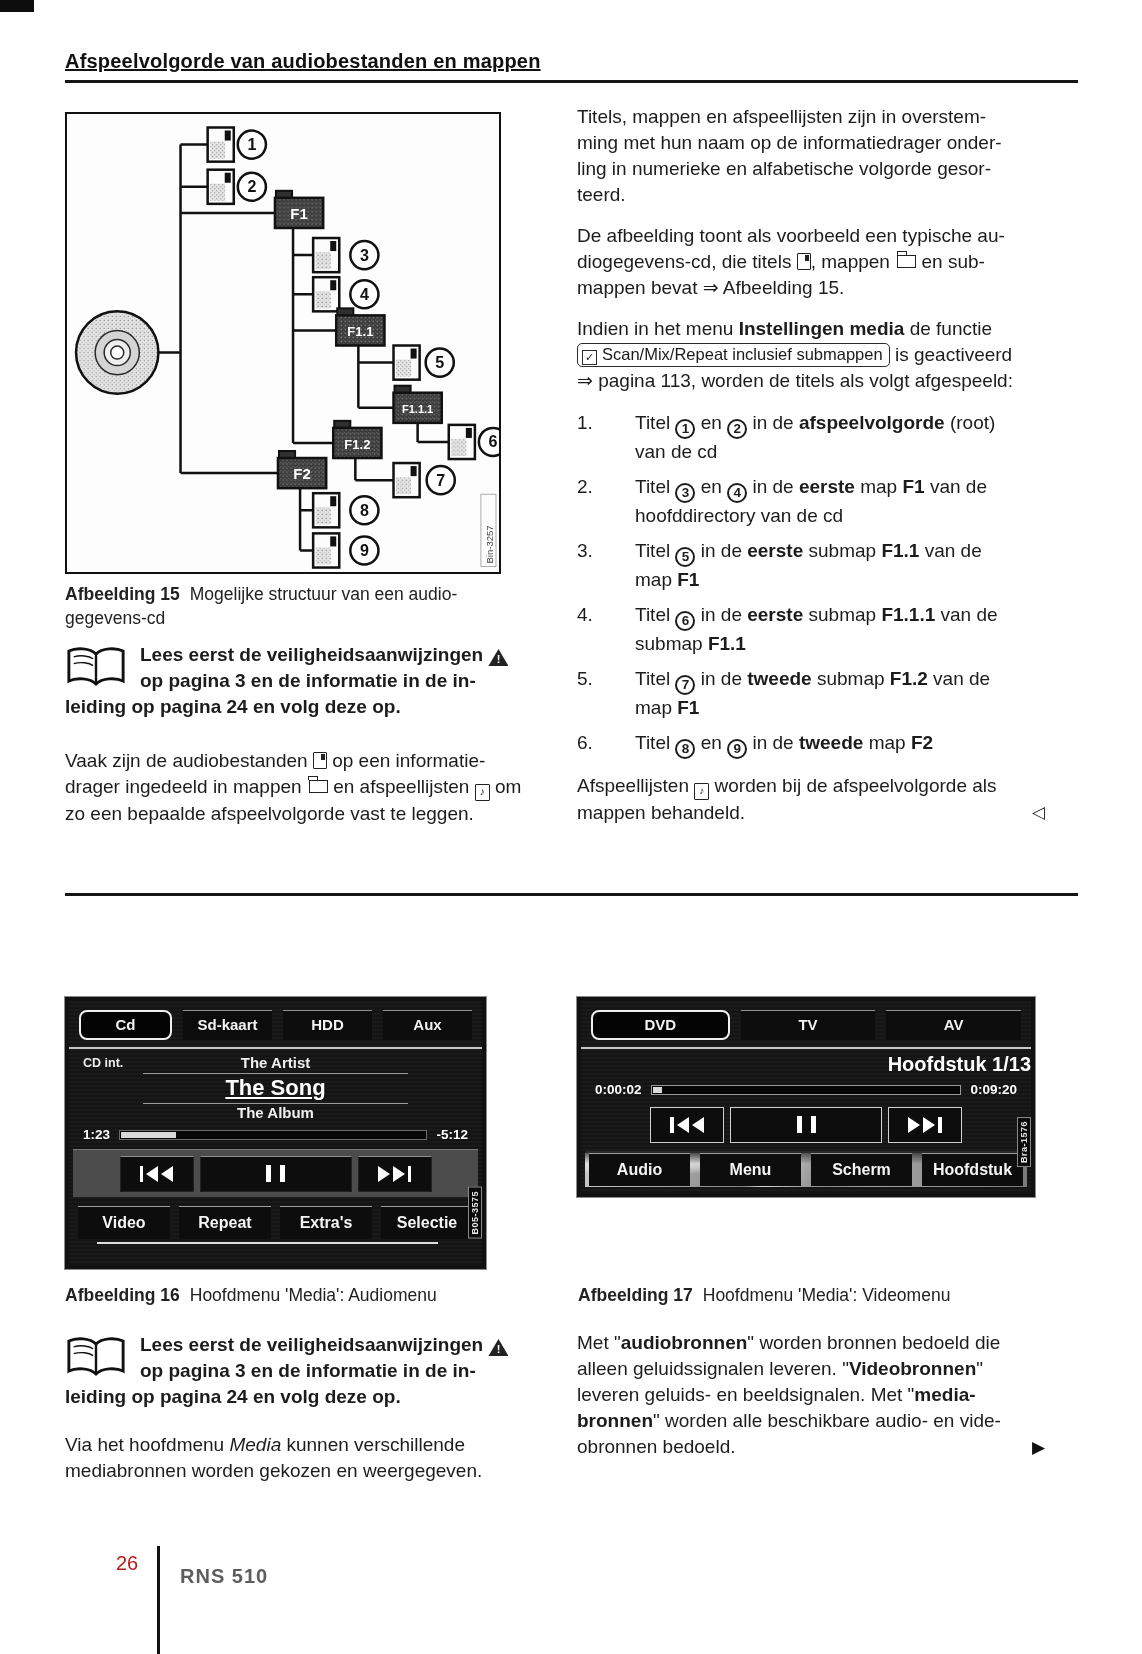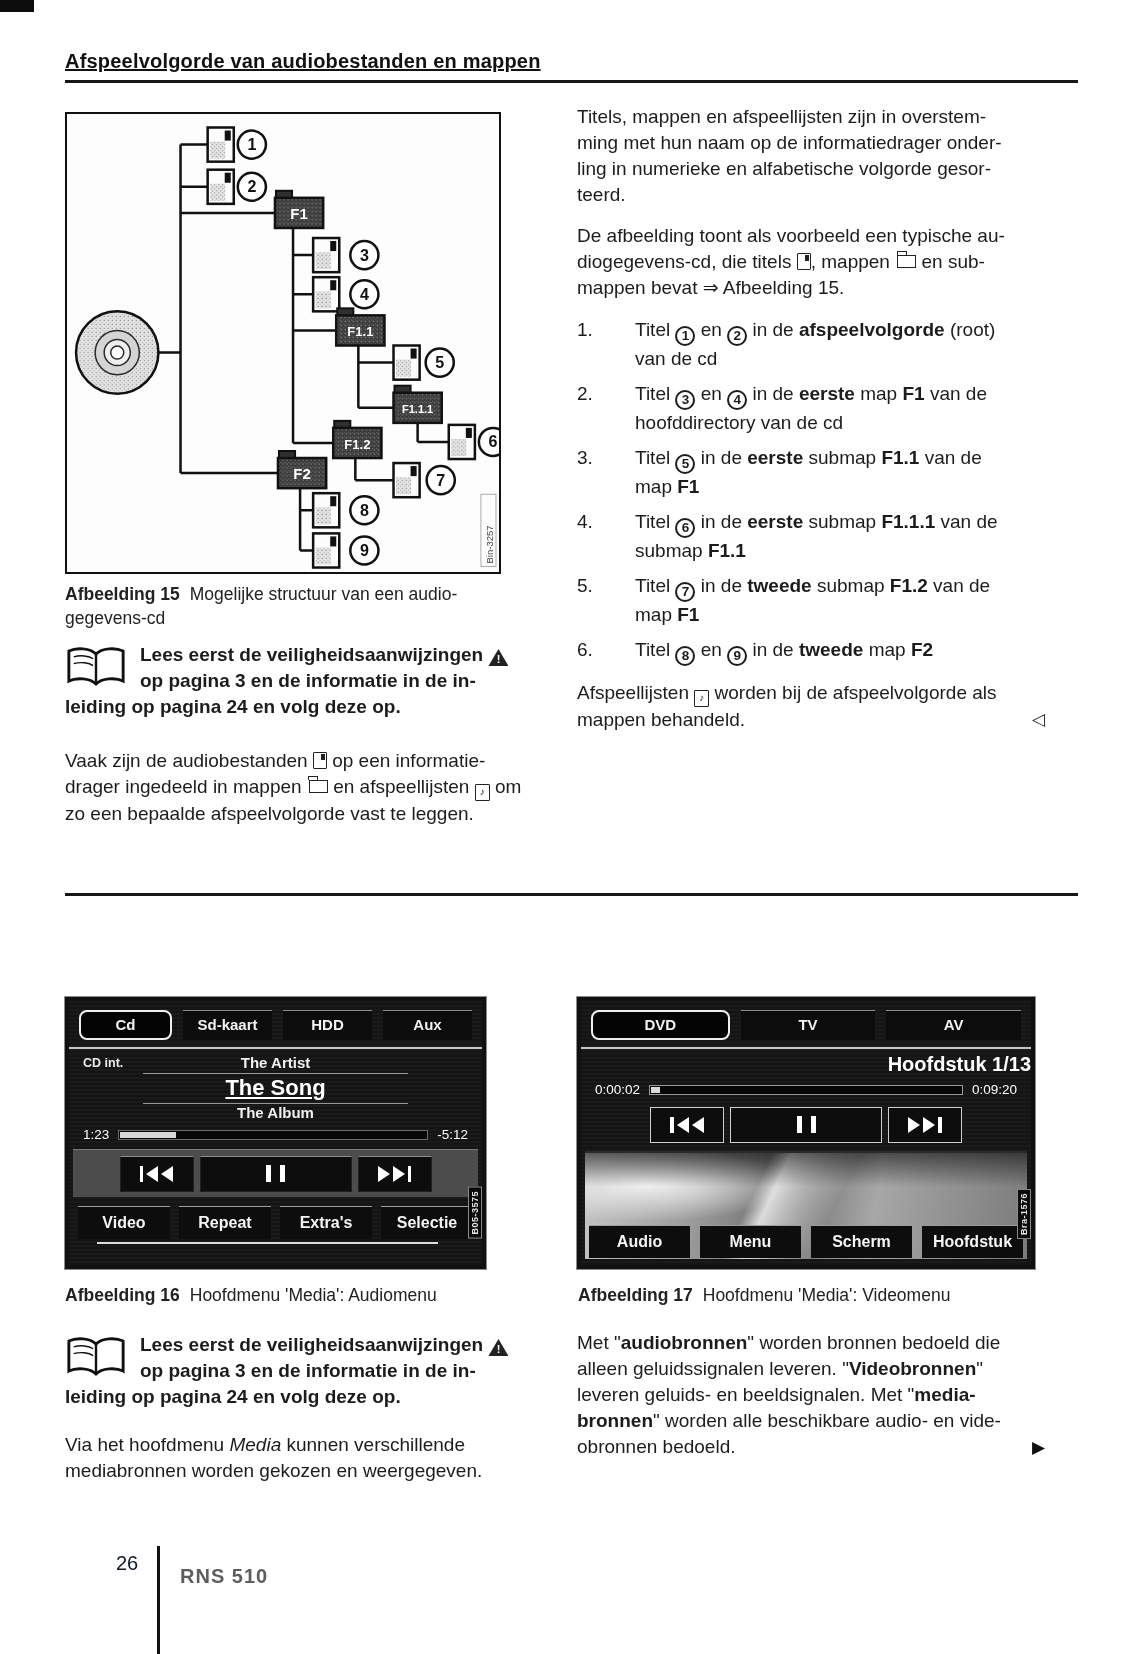--- a/index.html
+++ b/index.html
@@ -74,37 +74,37 @@
   
   .fig15 { position:absolute; left:65px; top:112px; width:432px; height:458px; border:2.5px solid #111; background:#fdfdfd; }
   .fig15 svg { display:block; width:100%; height:100%; font-family:inherit; }
 
   
   .fig-shot {
     position:absolute; background:#141414; border:4px solid #111;
     outline:1px solid #8b8b8b; box-sizing:border-box;
   }
   #fig16 { left:65px;  top:997px; width:421px; height:272px; }
-  #fig17 { left:577px; top:997px; width:458px; height:272px; }
+  #fig17 { left:577px; top:997px; width:458px; height:200px; }
   .shot-screen { position:absolute; inset:0; background:repeating-linear-gradient(0deg,#141414 0 2px,#1a1a1a 2px 4px); }
 
   .tab-row { display:flex; gap:11px; padding:9px 10px 7px; border-bottom:2px solid #c6c6c6; }
   .shot-tab {
     flex:1; background:#0c0c0c; color:#f2f2f2; font-weight:bold; font-size:15px;
     text-align:center; padding:5px 0 6px; border-top:1.5px solid #8d8d8d; box-sizing:border-box;
   }
   .shot-tab.selected { border:2px solid #efefef; border-radius:8px; background:#040404; padding:4px 0 5px; }
 
   .np-area { position:relative; text-align:center; color:#fff; padding-top:5px; }
   .np-source { position:absolute; left:14px; top:7px; font-size:12.5px; font-weight:bold; color:#ececec; }
   .np-artist,.np-album { font-size:15px; font-weight:bold; color:#f0f0f0; }
   .np-song { font-size:22px; font-weight:bold; color:#fff; margin:1px 0;text-decoration:underline; }
   .np-line { height:1px; background:#989898; width:64%; margin:2px auto 0; }
 
-  .np-progress { display:flex; align-items:center; gap:9px; padding:6px 14px 2px; color:#fff; font-size:13.5px; font-weight:normal; }
+  .np-progress { display:flex; align-items:center; gap:9px; padding:6px 14px 2px; color:#fff; font-size:13.5px; font-weight:bold; }
   .np-bar { flex:1; height:8px; background:#060606; border:1px solid #6a6a6a; position:relative; }
   .np-fill { position:absolute; left:1px; top:1px; bottom:1px; background:#d9d9d9; }
 
   .transport {
     display:flex; justify-content:center; align-items:center; gap:6px;
     background:#4c4c4c; border-top:1px solid #7d7d7d; border-bottom:1px solid #1d1d1d;
     height:47px; margin:5px 4px 0;
   }
   .t-btn {
     height:36px; background:#0d0d0d; border:1px solid #222; border-top:1px solid #909090;
@@ -136,21 +136,21 @@
       linear-gradient(100deg, #c7c7c7 0%, #9d9d9d 25%, #6d6d6d 45%, #a7a7a7 65%, #8d8d8d 85%, #7a7a7a 100%);
   }
 
   .shot-code {
     position:absolute; right:0; bottom:26px; writing-mode:vertical-rl; transform:rotate(180deg);
     font-size:9px; font-weight:bold; color:#e6e6e6; background:#0a0a0a; border:1px solid #8a8a8a;
     padding:3px 1px; letter-spacing:0.5px;
   }
 
   
-  .page-num { position:absolute; left:116px; top:1552px; font-size:20px; color:#0f172a; }
+  .page-num { position:absolute; left:116px; top:1552px; font-size:20px; color:#b91c1c; }
   .footer-rule { position:absolute; left:157px; top:1546px; width:3px; height:108px; background:#111; }
   .model-name { position:absolute; left:180px; top:1565px; font-size:20px; font-weight:bold; color:#5d5d5d; letter-spacing:1px; }
 </style>
 </head>
 <body>
 
 <div class="page">
   <div class="scan-corner"></div>
 
   <div class="section-head" id="head1">
@@ -283,20 +283,21 @@
       </g>
 
       <rect x="412" y="378" width="15" height="72" fill="none" stroke="#999" stroke-width="0.8"></rect>
       <text transform="translate(424,447) rotate(-90)" font-size="9.5" fill="#444">Bin-3257</text>
     </svg>
   </div>
 
   <div class="col-r1">
     <p class="para"><span>Titels, mappen en afspeellijsten zijn in overstem­ming met hun naam op de informatiedrager onder­ling in numerieke en alfabetische volgorde gesor­teerd.</span></p>
     <p class="para"><span>De afbeelding toont als voorbeeld een typische au­diogegevens-cd, die titels </span><span class="gi gi-file"></span><span>, mappen </span><span class="gi gi-folder"></span><span> en sub­mappen bevat ⇒ Afbeelding 15.</span></p>
+    <p class="para"><span>Indien in het menu </span><span class="b">Instellingen media</span><span> de functie </span><span class="inline-key"><span class="cb">✓</span>Scan/Mix/Repeat inclusief submappen</span><span> is geactiveerd ⇒ pagina 113, worden de titels als volgt afge­speeld:</span></p>
     <div class="po-list">
         <div class="po-row">
           <span class="po-num">1.</span>
           <div class="po-text"><span>Titel </span><span class="circ">1</span><span> en </span><span class="circ">2</span><span> in de </span><span class="b">afspeelvolgorde</span><span> (root) van de cd</span></div>
         </div>
         <div class="po-row">
           <span class="po-num">2.</span>
           <div class="po-text"><span>Titel </span><span class="circ">3</span><span> en </span><span class="circ">4</span><span> in de </span><span class="b">eerste</span><span> map </span><span class="b">F1</span><span> van de hoofddirectory van de cd</span></div>
         </div>
         <div class="po-row">

